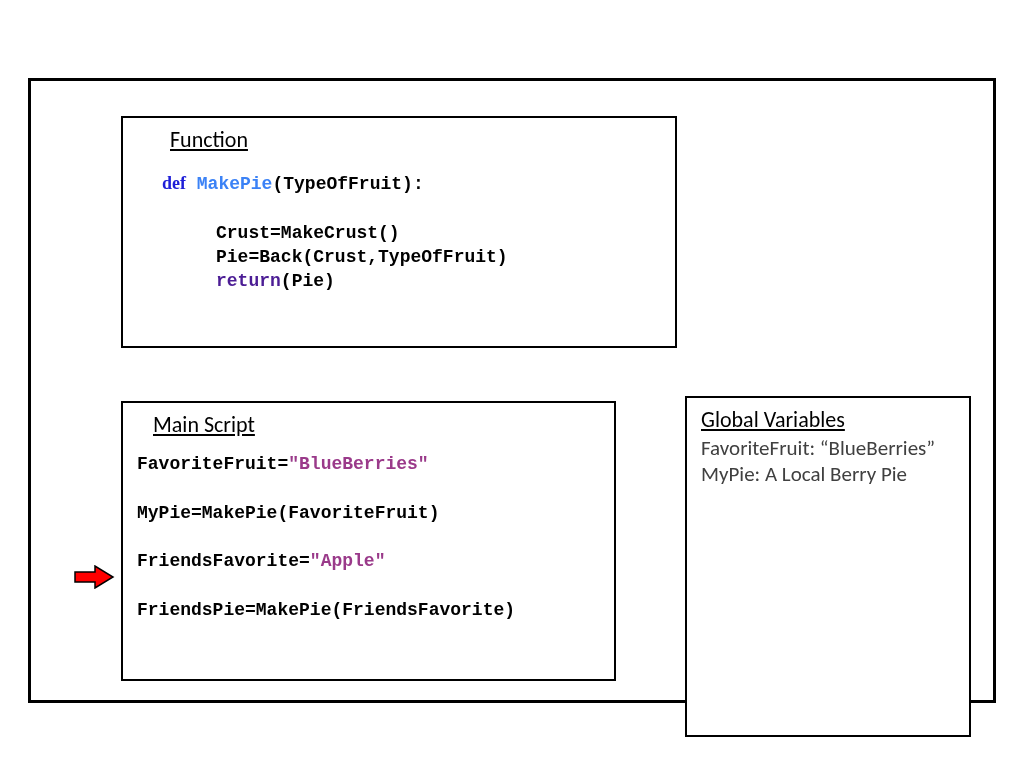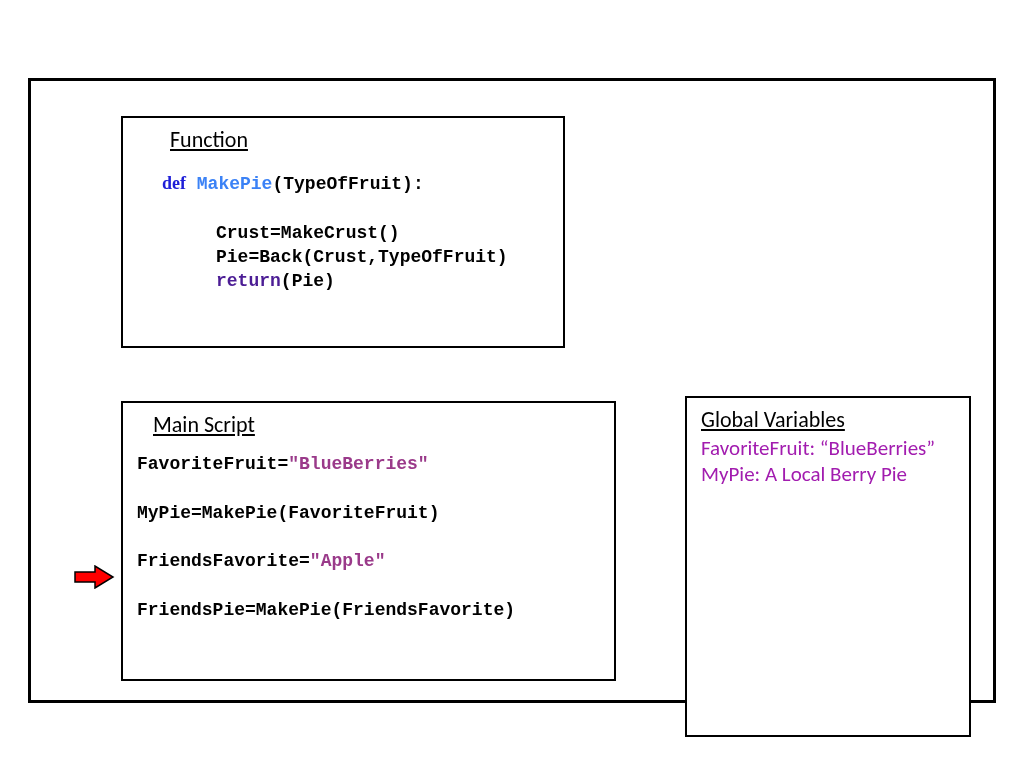--- a/index.html
+++ b/index.html
@@ -21,21 +21,21 @@
     }
     .panel {
       position: absolute;
       border: 2.5px solid #000000;
       background: #ffffff;
       padding: 8px 14px;
     }
     .panel-function {
       left: 90px;
       top: 35px;
-      width: 444px;
+      width: 556px;
       height: 232px;
       padding-left: 39px;
     }
     .panel-localvars {
       left: 654px;
       top: 30px;
       width: 286px;
       height: 232px;
     }
     .panel-mainscript {
@@ -78,21 +78,21 @@
     .panel-mainscript .code-block {
       margin-top: 14px;
       line-height: 1.35;
     }
     .kw-def { color: #1e1ed8; font-family: Liberation Serif, serif; }
     .fn-name { color: #3b82f6; }
     .kw-return { color: #4c1d95; }
     .str-lit { color: #9a3a8a; }
     .var-text {
       font-size: 21px;
-      color: #a21caf;
+      color: #404040;
       line-height: 1.25;
     }
     .arrow {
       position: absolute;
       left: 42px;
       top: 484px;
       width: 42px;
       height: 24px;
     }
     .arrow svg { display: block; }

